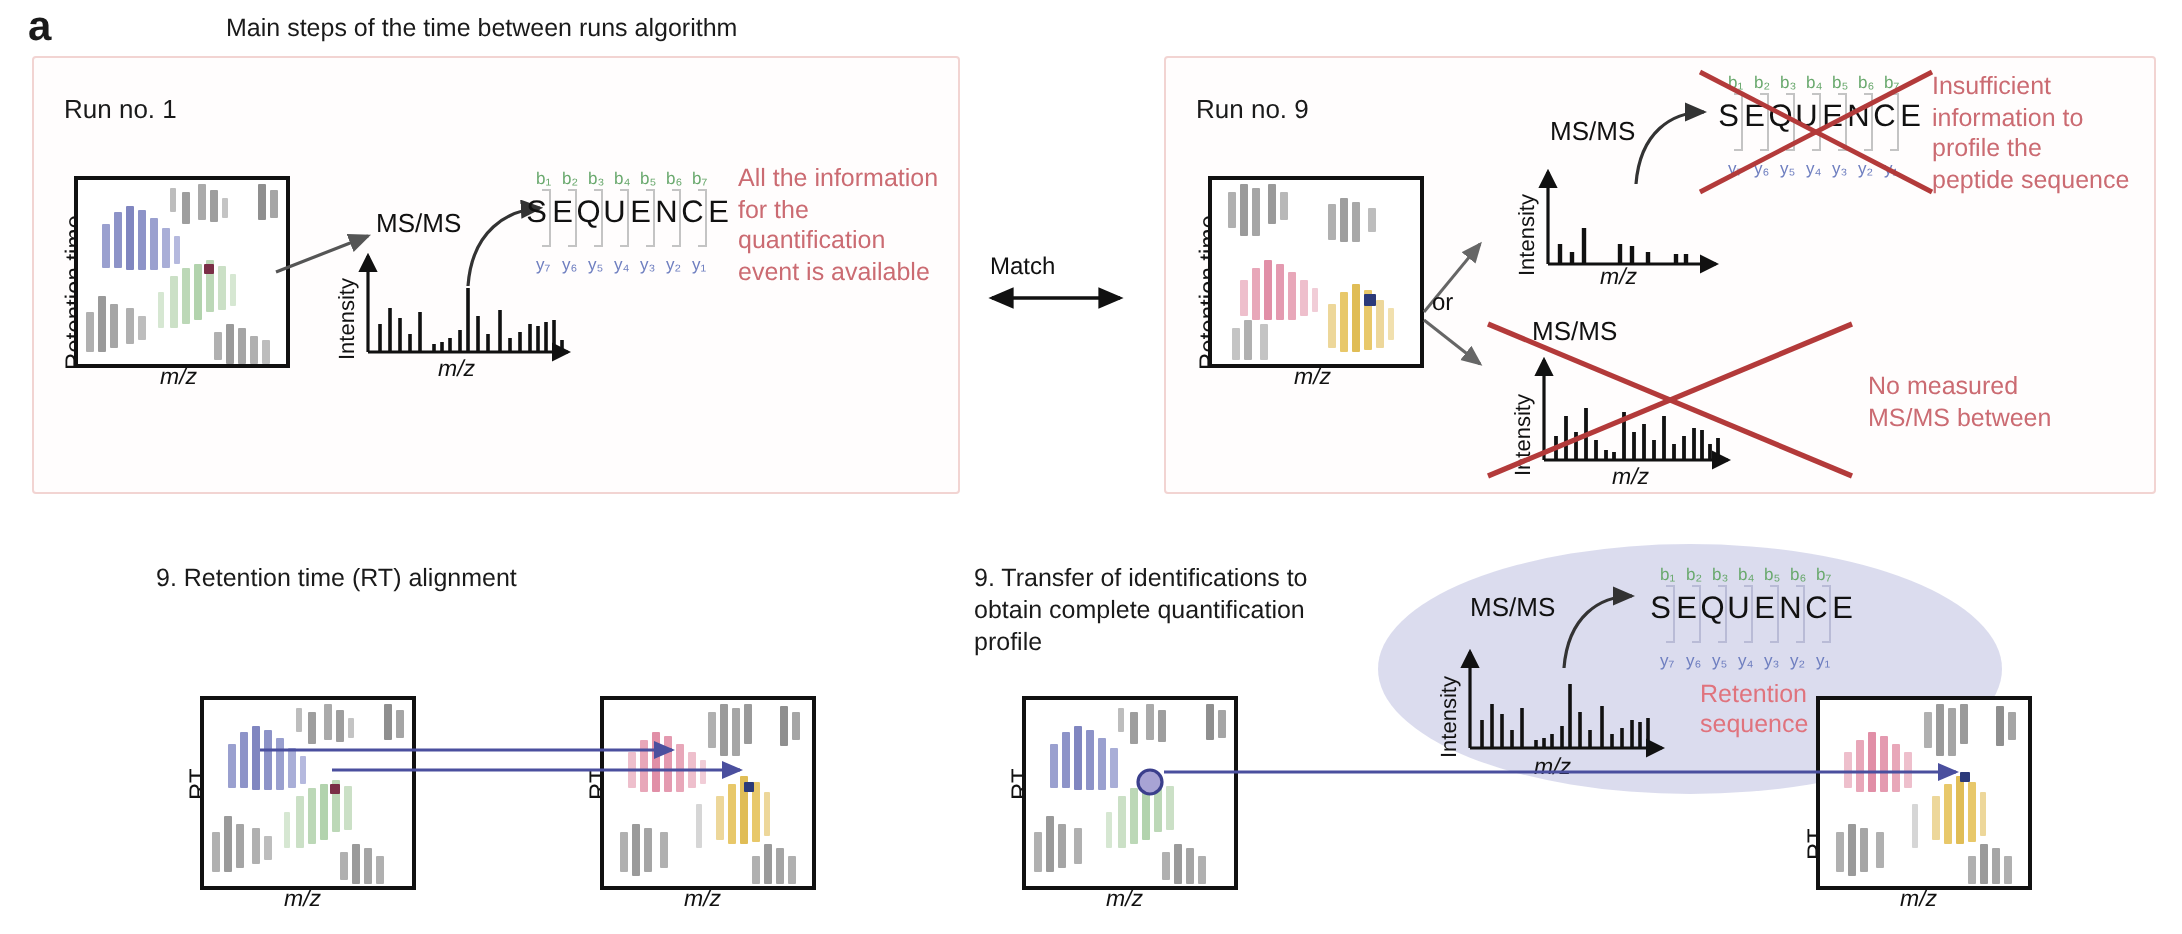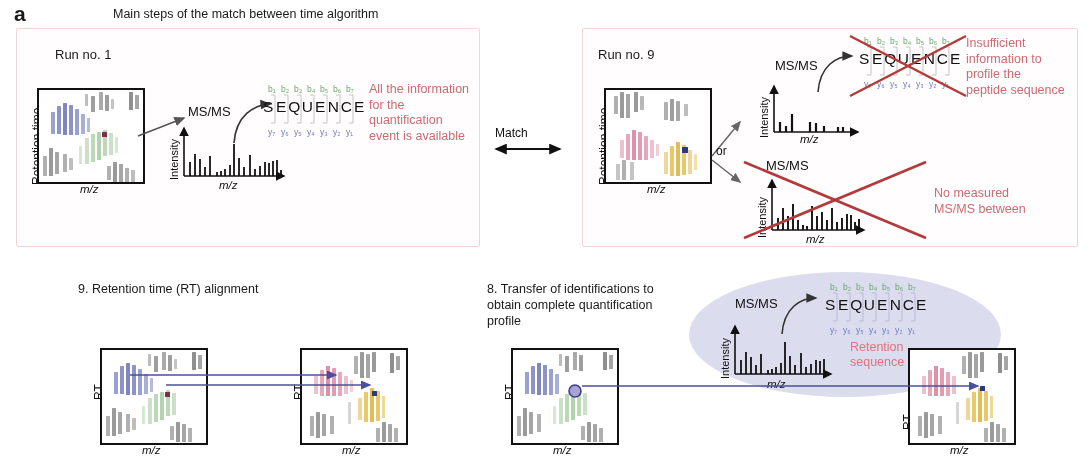--- a/index.html
+++ b/index.html
@@ -27,25 +27,25 @@
   .ion-b{color:#6aa96e;}
   .ion-y{color:#6f7fc0;}
   .idseq{position:absolute;color:#e0737d;font-size:12.5px;line-height:15px;white-space:pre-line;text-align:left;}
   svg{position:absolute;overflow:visible;}
   .ellipse-bg{position:absolute;border-radius:50%;background:#cfd0e8;opacity:.75;}
 </style>
 </head>
 <body>
 
 <div class="ttl-a">a</div>
-<div class="fig-title" style="left:113px;top:7px;">Main steps of the match between time algorithm</div>
+<div class="fig-title" style="left:113px;top:7px;">Main steps of the time between runs algorithm</div>
 
 <div class="panel" style="left:16px;top:28px;width:462px;height:217px;"></div>
 
-<div class="runlbl" style="left:32px;top:47px;margin-left:23px;">Run no. 1</div>
+<div class="runlbl" style="left:32px;top:47px;">Run no. 1</div>
 
 <div class="vert-rt" style="left:30px;top:185px;">Retention time</div>
 <div class="fmap" style="left:37px;top:88px;width:104px;height:92px;">
 
   <div class="feat" style="left:12px;top:22px;width:4px;height:22px;background:#9aa0cf;"></div>
   <div class="feat" style="left:18px;top:16px;width:4px;height:28px;background:#8d93c8;"></div>
   <div class="feat" style="left:24px;top:13px;width:4px;height:32px;background:#8086c0;"></div>
   <div class="feat" style="left:30px;top:15px;width:4px;height:30px;background:#8d93c8;"></div>
   <div class="feat" style="left:36px;top:19px;width:4px;height:26px;background:#9aa0cf;"></div>
   <div class="feat" style="left:42px;top:24px;width:4px;height:20px;background:#a9aed7;"></div>
@@ -448,21 +448,21 @@
 <svg style="left:128px;top:358px;width:250px;height:50px;">
   <defs>
       <marker id="ahb" markerWidth="7" markerHeight="7" refX="6" refY="3" orient="auto">
         <path d="M0,0 L7,3 L0,6 z" fill="#4a4f9e"></path>
       </marker>
     </defs>
   <line x1="2" y1="17" x2="208" y2="17" stroke="#4a4f9e" stroke-width="1.5" marker-end="url(#ahb)"></line>
   <line x1="38" y1="27" x2="242" y2="27" stroke="#4a4f9e" stroke-width="1.5" marker-end="url(#ahb)"></line>
 </svg>
 
-<div class="steplbl" style="left:487px;top:281px;">8. Transfer of identifications to
+<div class="steplbl" style="left:487px;top:281px;">9. Transfer of identifications to
 obtain complete quantification
 profile</div>
 
 <div class="ellipse-bg" style="left:689px;top:272px;width:312px;height:125px;"></div>
 
 <div class="msms" style="left:735px;top:296px;">MS/MS</div>
 <div class="vert" style="left:719px;top:379px;">Intensity</div>
 <svg style="left:727px;top:322px;width:110px;height:60px;">
   <defs>
       <marker id="axD" markerWidth="6" markerHeight="6" refX="5" refY="3" orient="auto">

